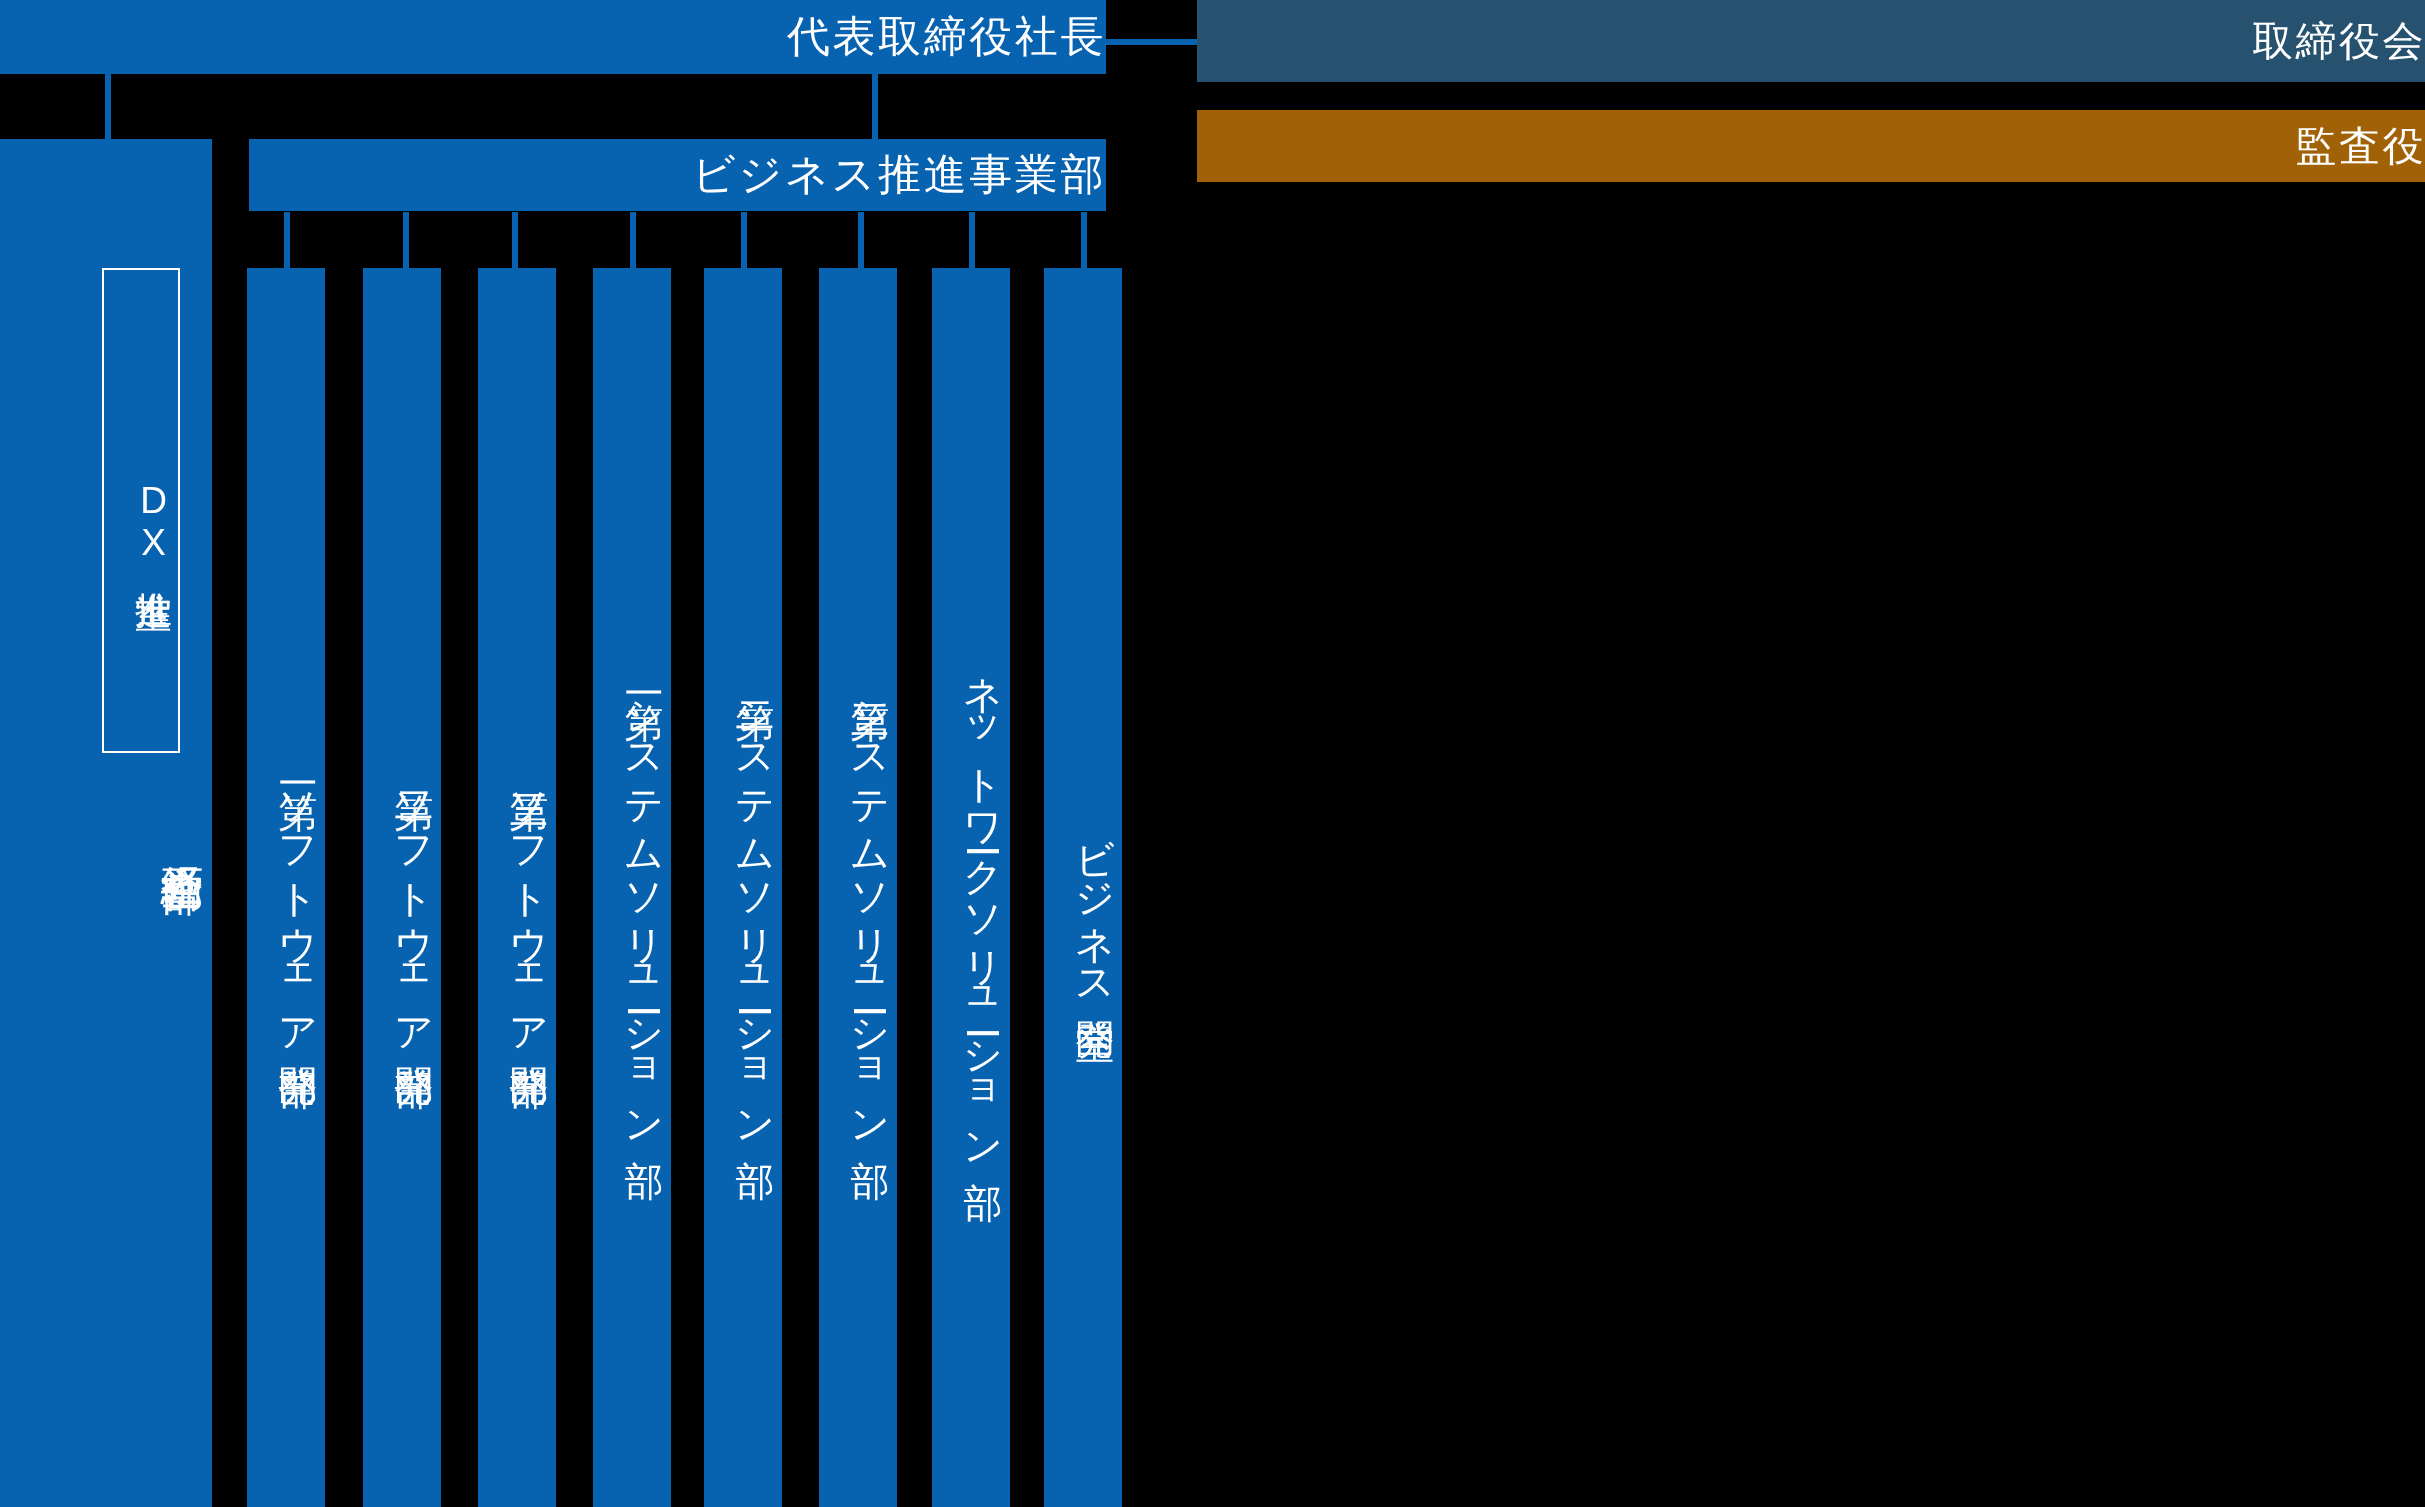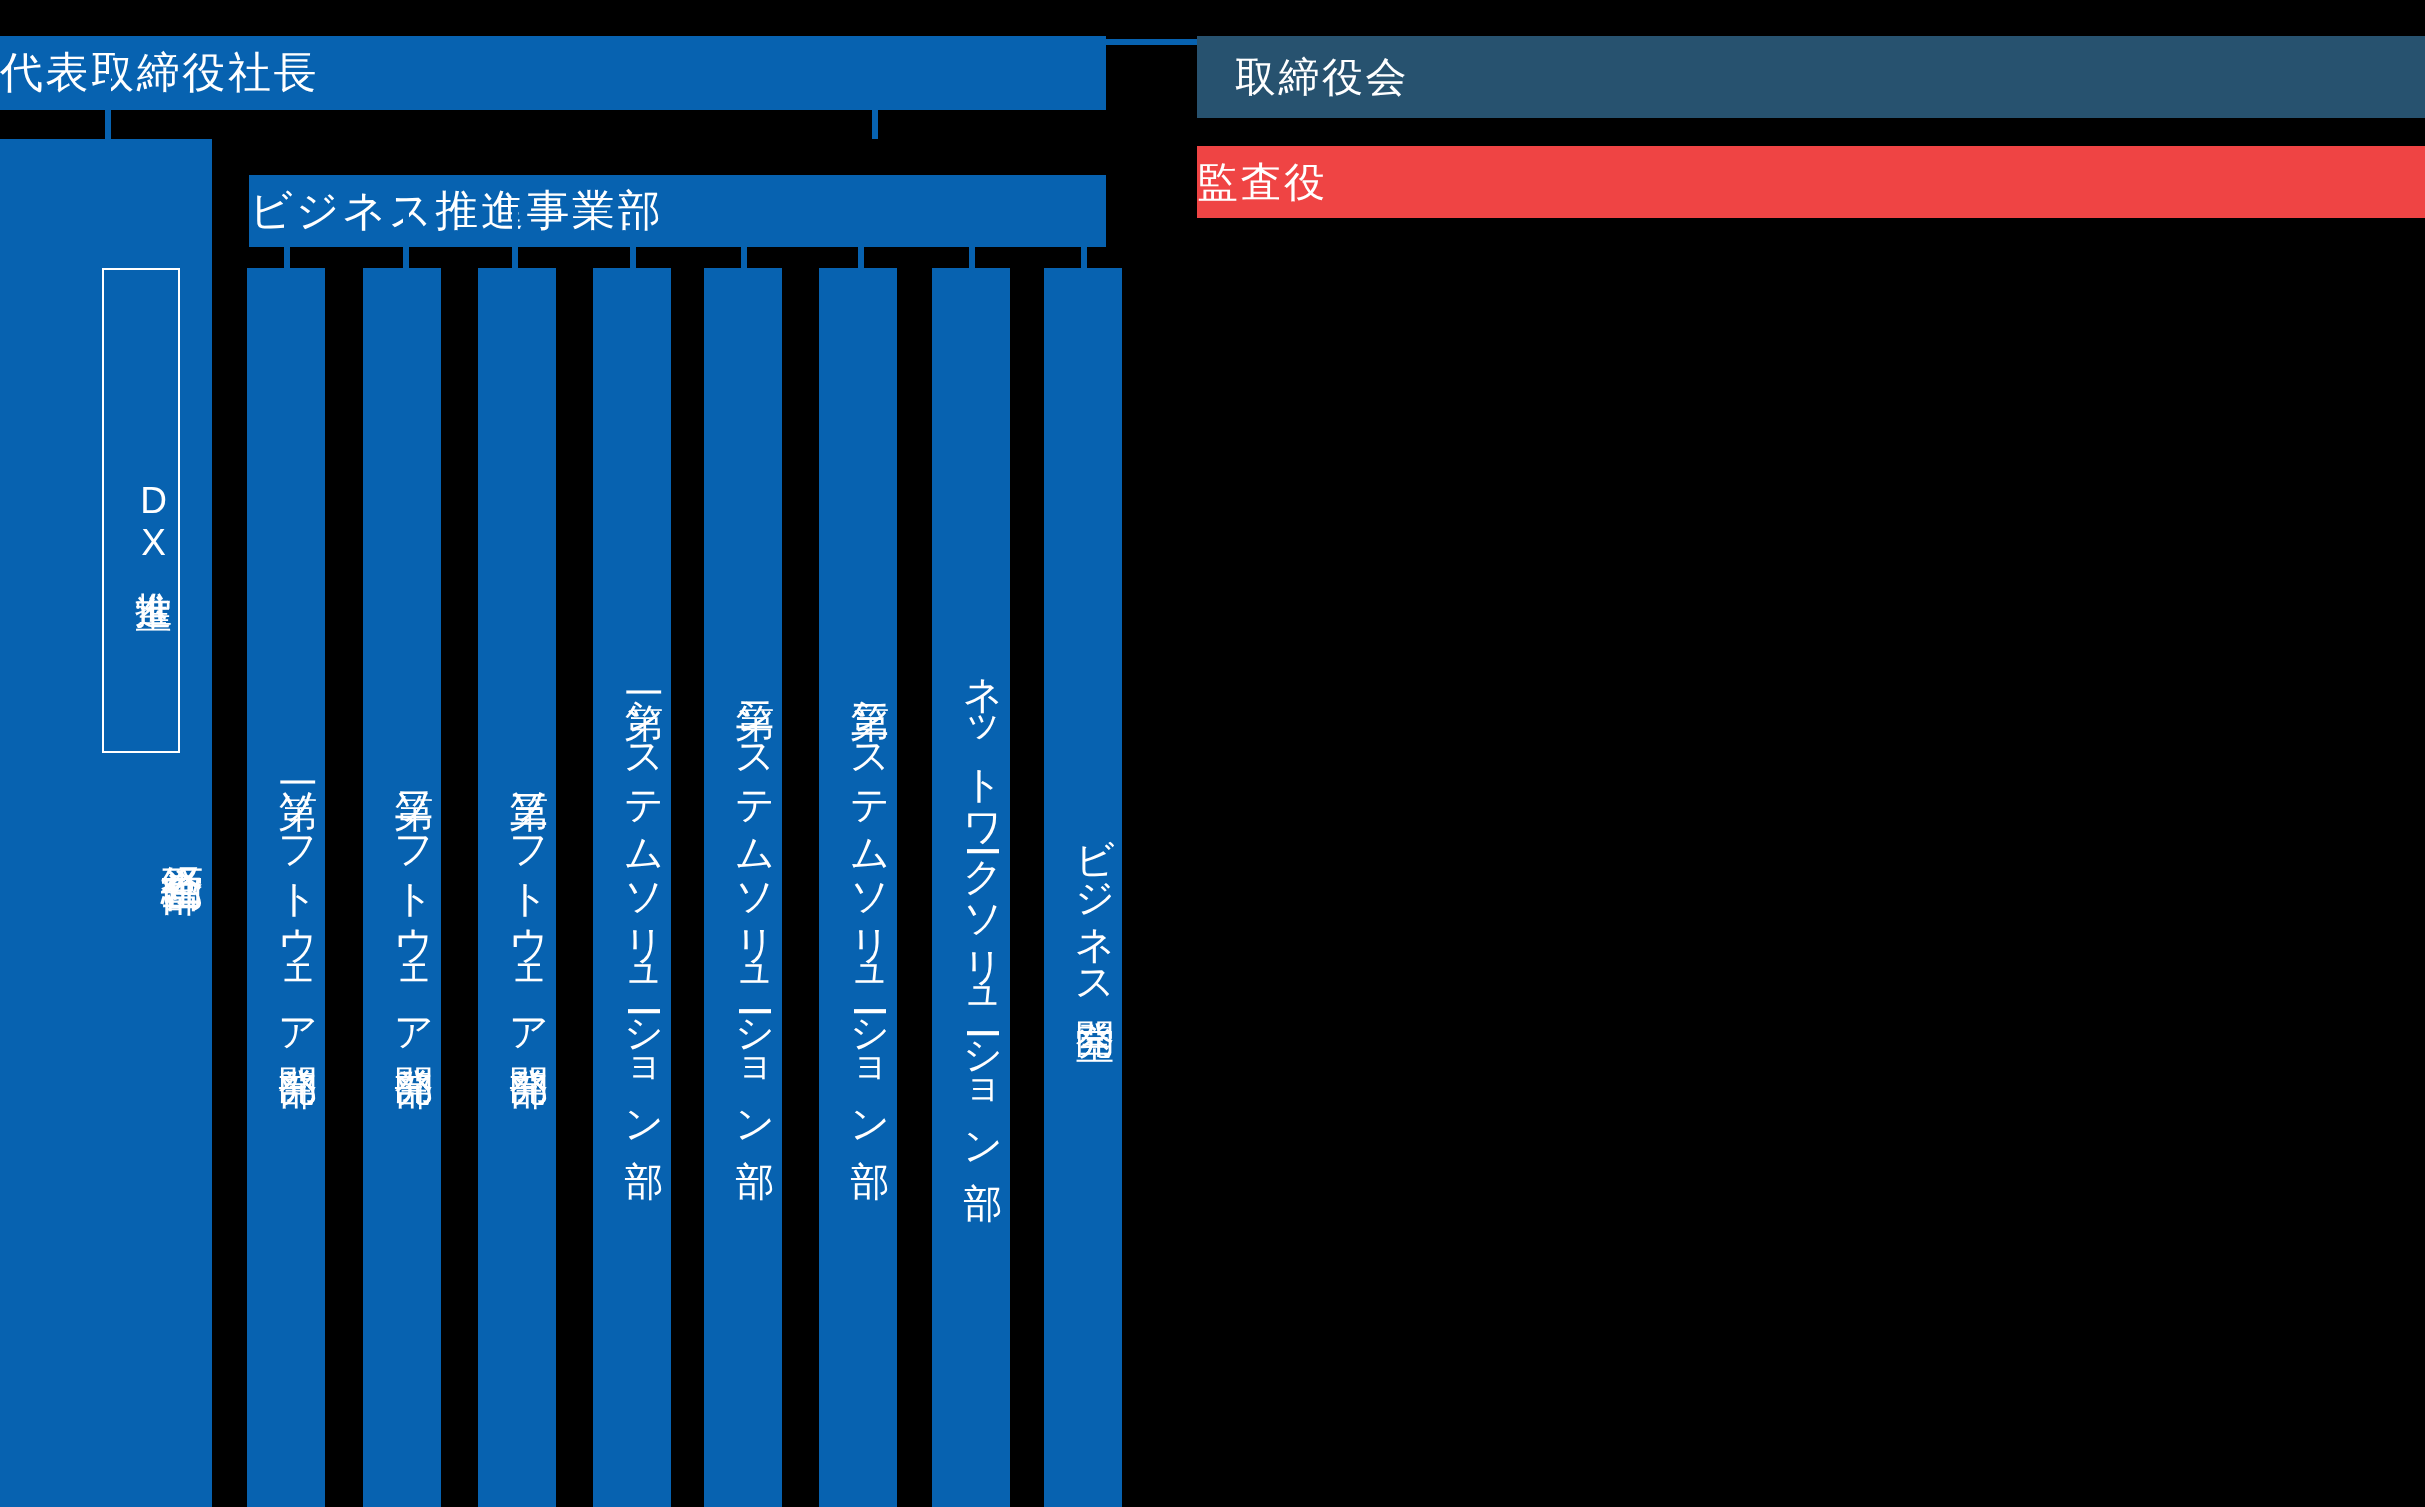--- a/index.html
+++ b/index.html
@@ -22,24 +22,23 @@
     background: #0762b0;
     color: #ffffff;
     box-sizing: border-box;
   }
   .box-dark {
     background: #27526f;
   }
   .htext {
     display: flex;
     align-items: center;
-    justify-content: flex-start;
+    justify-content: flex-end;
     text-align: center;
     letter-spacing: 0.06em;
-    margin-top: 36px;
   }
   .vtext {
     writing-mode: vertical-rl;
     text-orientation: upright;
     display: flex;
     align-items: flex-start;
     justify-content: center;
     letter-spacing: 0.02em;
   }
   .connector {
@@ -70,21 +69,21 @@
   <div class="box htext" style="left: 0px; top: 0px; width: 1106px; height: 74px; font-size: 43px; background: rgb(7, 98, 176);">
     <span>代表取締役社長</span>
   </div>
 
   <div class="connector" style="left: 1106px; top: 39px; width: 93px; height: 5.6px; background: rgb(7, 98, 176);"></div>
 
   <div class="box box-dark htext" style="left: 1197px; top: 0px; width: 1229px; height: 82px; font-size: 41px; background: rgb(39, 82, 111); padding-left: 38px;">
     <span>取締役会</span>
   </div>
 
-  <div class="box box-dark htext" style="left: 1197px; top: 110px; width: 1229px; height: 72px; font-size: 41px; background: #ef4444;">
+  <div class="box box-dark htext" style="left: 1197px; top: 110px; width: 1229px; height: 72px; font-size: 41px; background: #a16207;">
     <span>監査役</span>
   </div>
 
   <div class="connector" style="left: 105px; top: 74px; width: 5.6px; height: 65px; background: rgb(7, 98, 176);"></div>
 
   <div class="connector" style="left: 872px; top: 74px; width: 5.6px; height: 65px; background: rgb(7, 98, 176);"></div>
 
   <div class="box vtext" style="left: 0px; top: 139px; width: 212px; height: 1368px; font-size: 43px; padding-top: 24px; background: rgb(7, 98, 176);">
     <span>経営企画部</span>
   </div>

